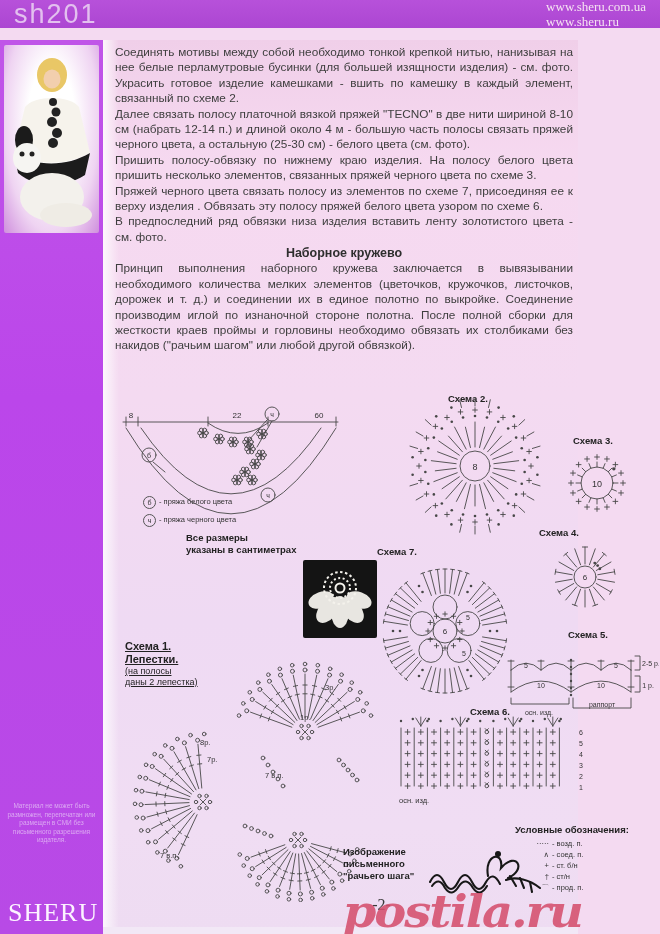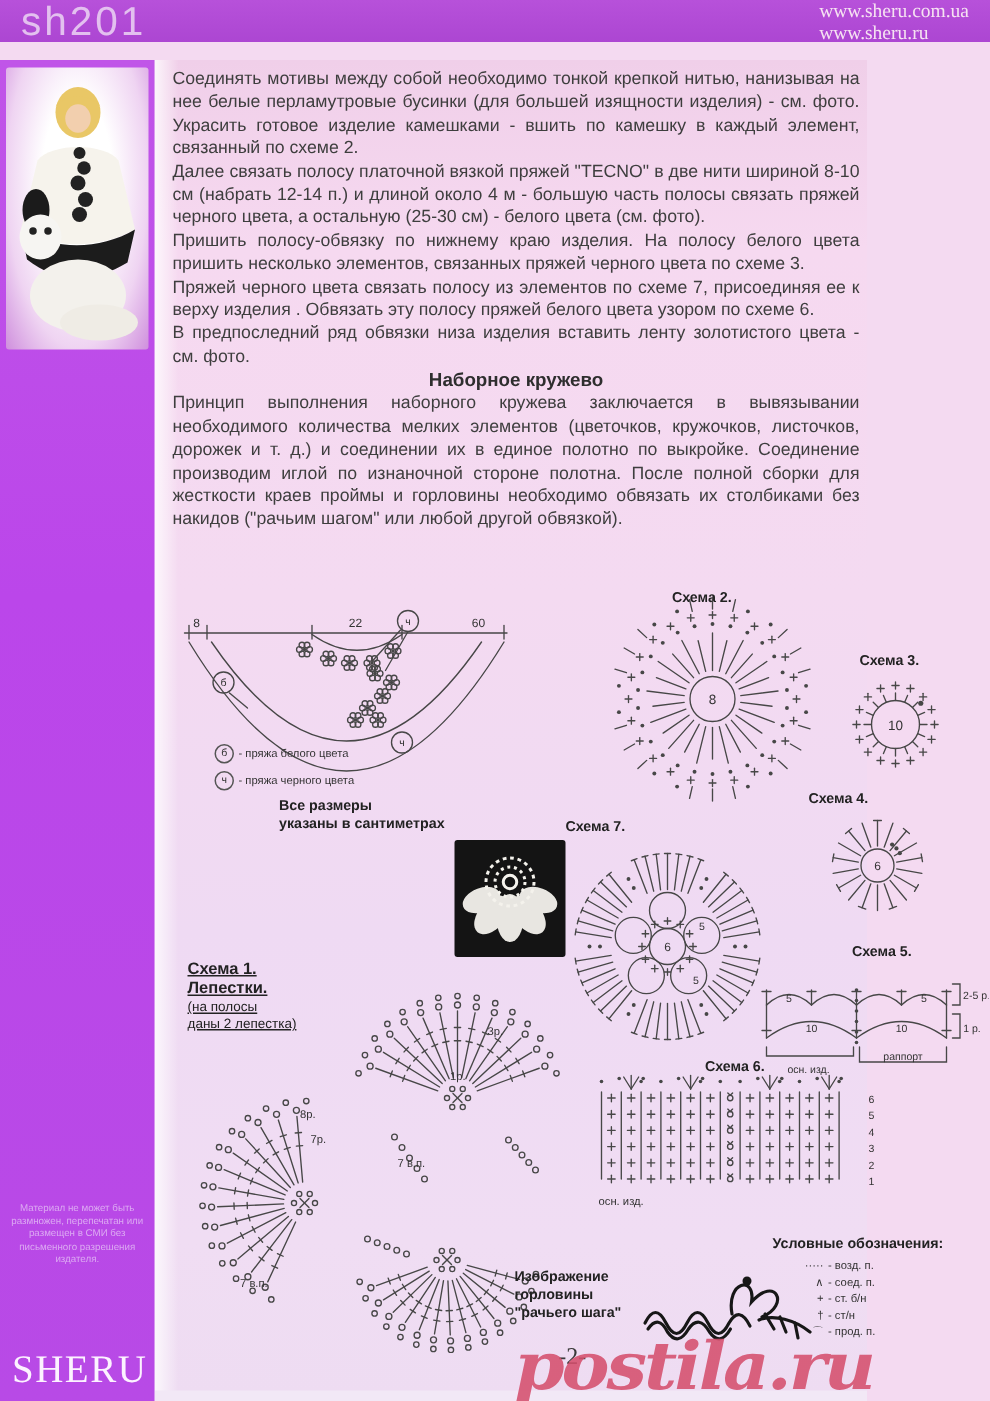--- a/index.html
+++ b/index.html
@@ -1119,21 +1119,21 @@
         <div class="tt">Условные обозначения:</div>
         <div class="row"><span class="sy">·····</span><span>- возд. п.</span></div>
         <div class="row"><span class="sy">∧</span><span>- соед. п.</span></div>
         <div class="row"><span class="sy">+</span><span>- ст. б/н</span></div>
         <div class="row"><span class="sy">†</span><span>- ст/н</span></div>
         <div class="row"><span class="sy">⌒</span><span>- прод. п.</span></div>
       </div>
 
       <div class="crabcap" style="left:240px;top:806px;">
         <div>Изображение</div>
-        <div>горловины</div>
+        <div>письменного</div>
         <div>"рачьего шага"</div>
       </div>
       <svg class="dg" style="left:323px;top:796px;" width="120" height="66" viewBox="0 0 120 66">
         <g stroke="#171717" stroke-width="2.1" fill="none" stroke-linecap="round">
           <path d="M4,46 q7,-14 14,0 q7,14 14,0 q7,-14 14,0 q7,14 14,0 q7,-12 14,2"></path>
           <path d="M6,50 q7,-10 13,2 q7,10 14,-2 q7,-10 14,2 q7,10 14,-2"></path>
           <path d="M62,40 c-4,-22 16,-26 13,-8 c16,-18 26,2 7,10"></path>
           <path d="M80,44 c10,-4 24,0 34,8"></path>
           <path d="M84,40 l6,10 M94,42 l4,10 M104,46 l2,10"></path>
         </g>

